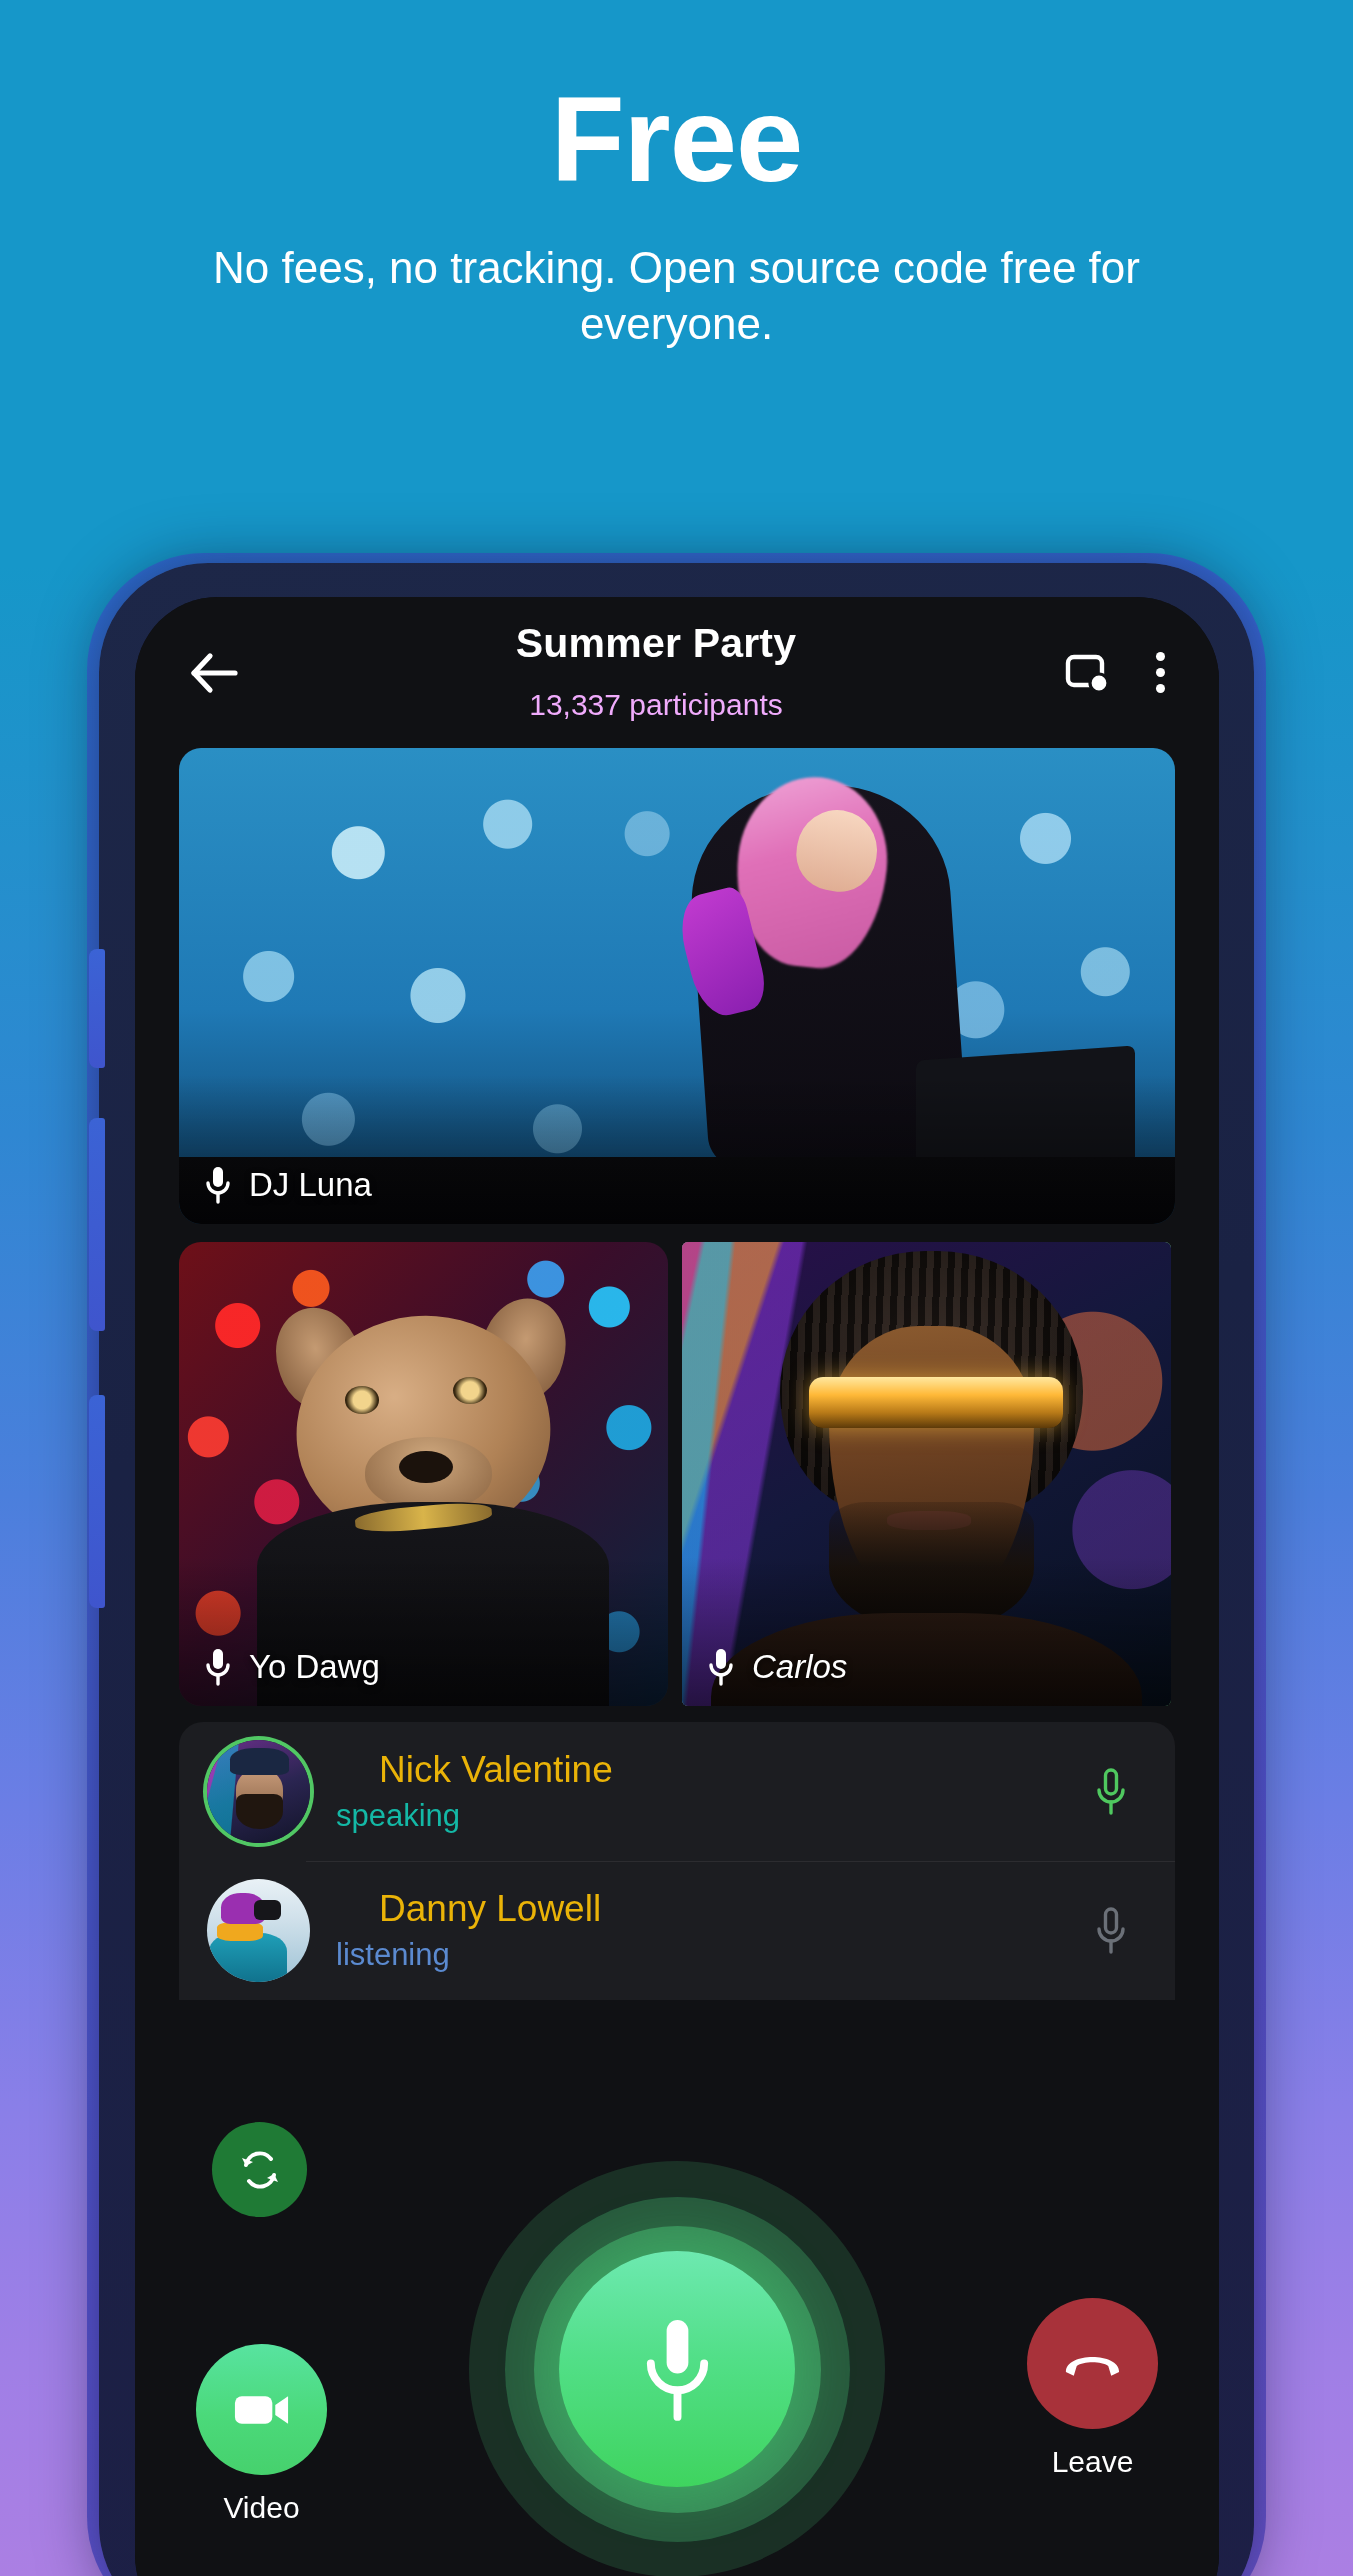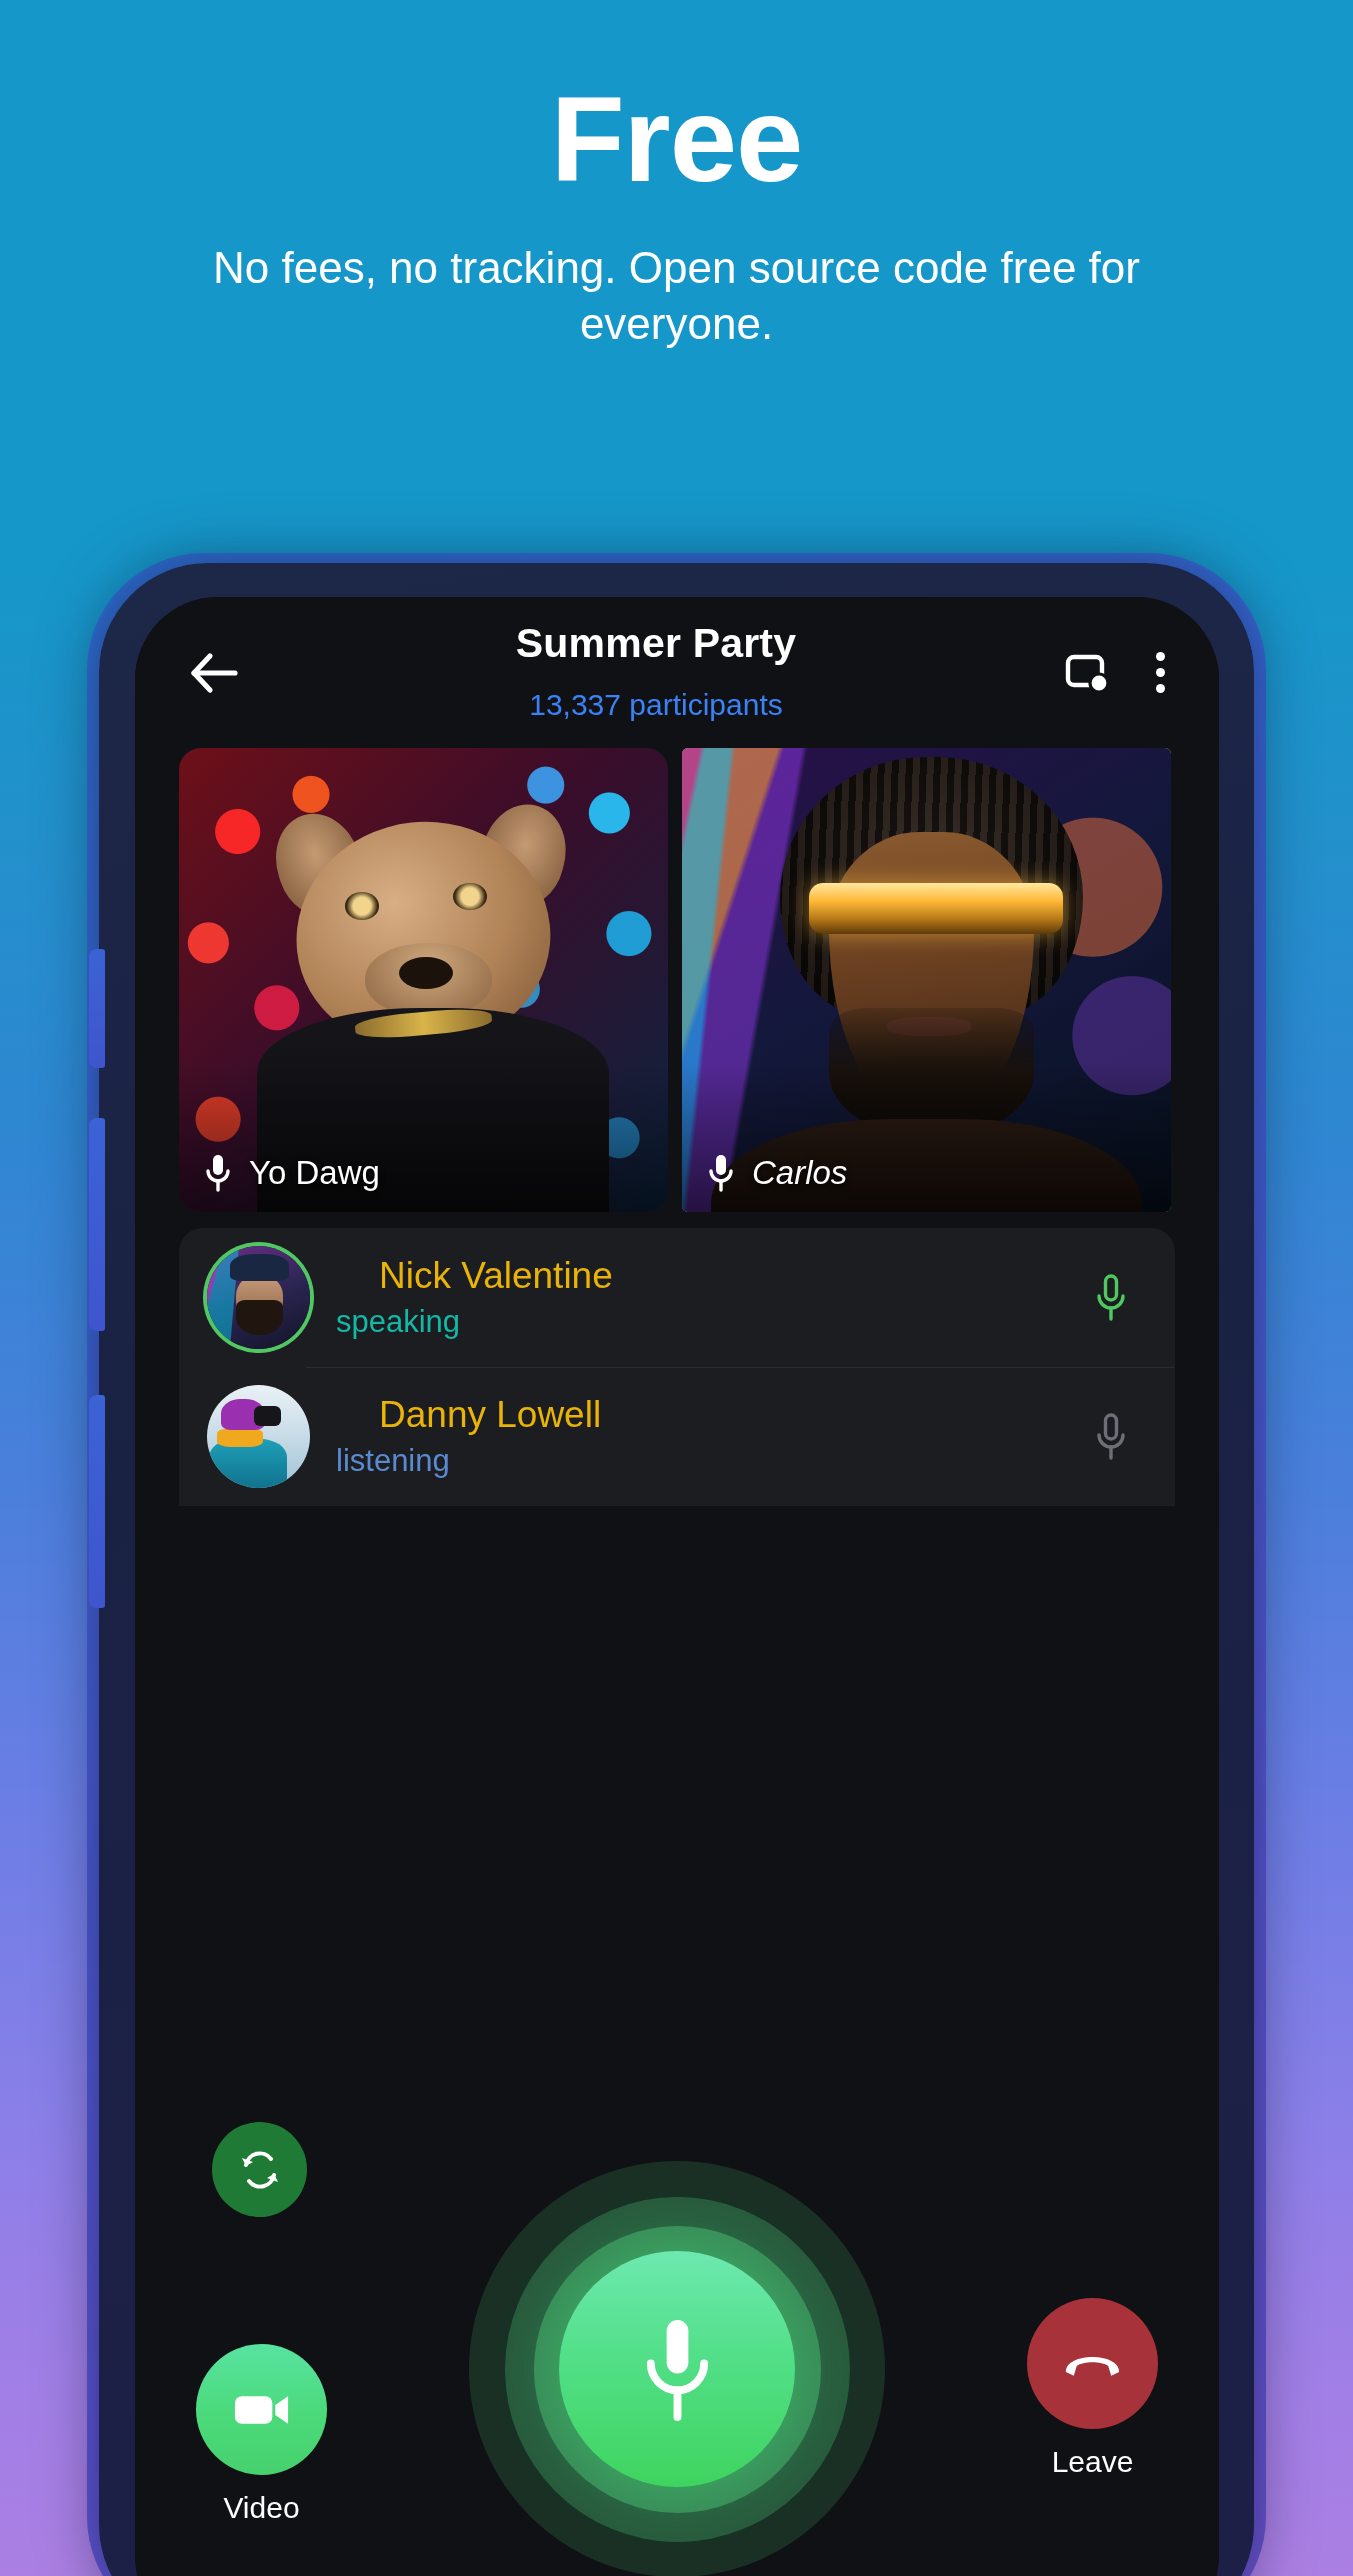--- a/index.html
+++ b/index.html
@@ -82,21 +82,21 @@
   .app-header {
     position: relative;
     height: 151px;
     display: flex; align-items: center;
     padding: 0 44px;
     background: #101114;
   }
   .hdr-back { width: 69px; flex: 0 0 69px; display:flex; align-items:center; justify-content:flex-start; cursor: pointer; }
   .hdr-titles { flex: 1 1 auto; text-align: center; padding-bottom: 4px; }
   .hdr-title { color: #fff; font-size: 41px; font-weight: bold; letter-spacing: 0.2px; }
-  .hdr-sub { color: #3b82f6; font-size: 30px; margin-top: 21px; }
+  .hdr-sub { color: #f0abfc; font-size: 30px; margin-top: 21px; }
   .hdr-actions { display: flex; align-items: center; gap: 34px; flex: 0 0 auto; }
   .icon-btn { cursor: pointer; display:flex; align-items:center; justify-content:center; }
   .dots { display: flex; flex-direction: column; gap: 7px; align-items: center; padding: 4px 10px; }
   .dots i { width: 9px; height: 9px; border-radius: 50%; background: #fff; display:block; }
 
   
   .video-area { padding: 0 44px; }
   .tile {
     position: relative; border-radius: 22px; overflow: hidden;
   }
@@ -444,20 +444,41 @@
               <i></i>
                 <i></i>
                 <i></i>
             </span>
           </div>
         </div>
       </div>
 
       <div class="video-area">
 
+        <div class="tile tile-main">
+          <div class="art art-dj">
+            <div class="dj-figure"></div>
+            <div class="dj-hair"></div>
+            <div class="dj-face"></div>
+            <div class="dj-sleeve"></div>
+            <div class="dj-laptop"></div>
+            <div class="dj-deck"></div>
+          </div>
+          <div class="tile-fade"></div>
+          <div class="tile-label">
+            <span>
+              <svg width="30" height="42" viewBox="0 0 30 42">
+                <rect x="10" y="3" width="10" height="20" rx="5" fill="#ffffff"></rect>
+                <path d="M5 19 a10 10 0 0 0 20 0" fill="none" stroke="#ffffff" stroke-width="3.4" stroke-linecap="round"></path>
+                <line x1="15" y1="29" x2="15" y2="38" stroke="#ffffff" stroke-width="3.4" stroke-linecap="round"></line>
+              </svg>
+            </span>
+            <span>DJ Luna</span>
+          </div>
+        </div>
 
         <div class="tile-row">
 
           <div class="tile tile-small">
             <div class="art art-dog">
               <div class="dog-ear-l"></div>
               <div class="dog-ear-r"></div>
               <div class="dog-head"></div>
               <div class="dog-eye-l"></div>
               <div class="dog-eye-r"></div>

